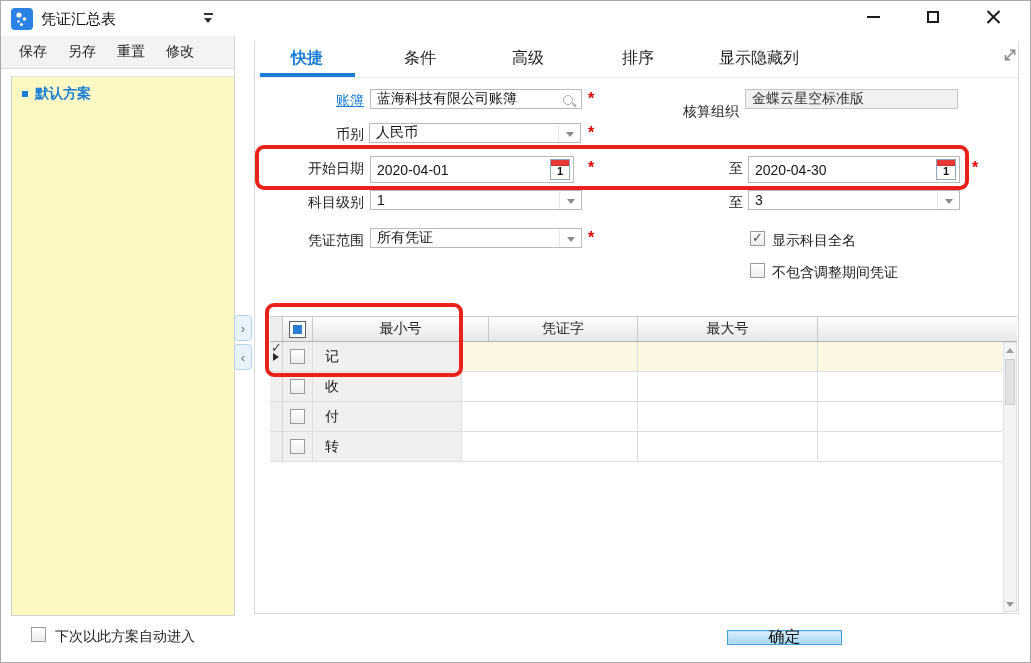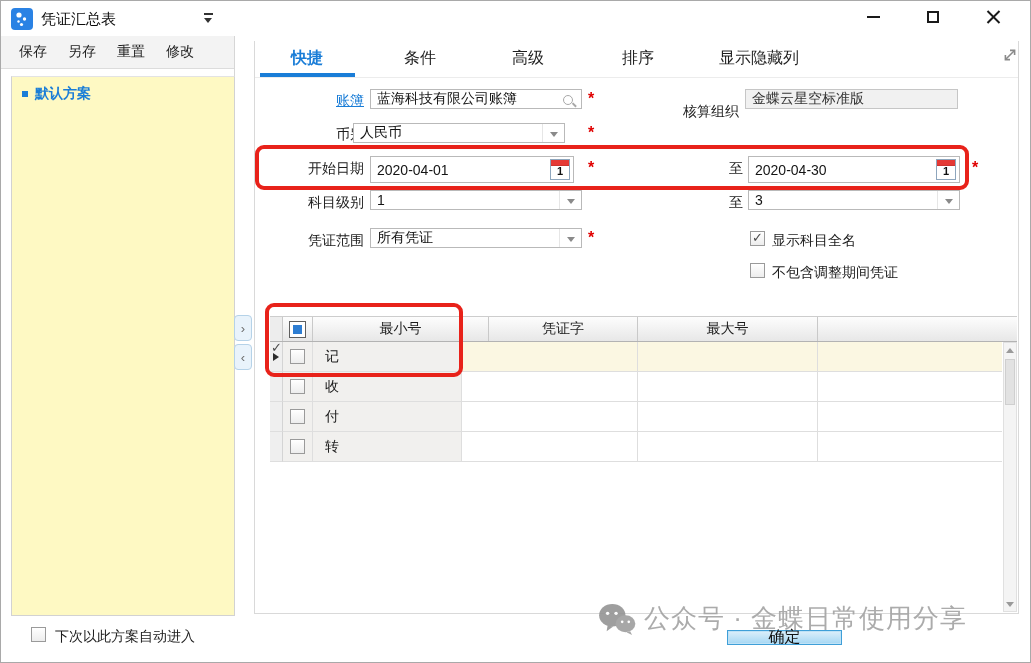--- a/index.html
+++ b/index.html
@@ -157,21 +157,21 @@
       <span>蓝海科技有限公司账簿</span>
       <span class="search-glyph"></span>
     </div>
     <span class="req" style="left:333px; top:49px;">*</span>
     <div class="flabel" style="left:384px; top:62px;">核算组织</div>
     <div class="field disabled" style="left:490px; top:48px; width:213px;">
       <span>金蝶云星空标准版</span>
     </div>
 
     <div class="flabel" style="left:9px; top:85px;">币别</div>
-    <div class="field" style="left:98px; top:82px; width:212px;">
+    <div class="field" style="left:114px; top:82px; width:212px;">
       <span>人民币</span>
       <span class="combo-arrow"></span>
     </div>
     <span class="req" style="left:333px; top:83px;">*</span>
 
     <div class="flabel" style="left:9px; top:119px;">开始日期</div>
     <div class="field date" style="left:115px; top:115px; width:204px;">
       <span>2020-04-01</span>
       <span class="cal-icon"></span>
     </div>
@@ -272,32 +272,19 @@
         </div>
     </div>
   </div>
 
   <div class="split-btn" style="left:233px; top:314px;">›</div>
   <div class="split-btn" style="left:233px; top:343px;">‹</div>
 
   <span class="checkbox" style="left:30px; top:626px;"></span>
   <span class="footer-check-label">下次以此方案自动进入</span>
 
-  <div class="watermark">
-    <svg width="38" height="32" viewBox="0 0 40 34">
-      <ellipse cx="15" cy="13" rx="14" ry="12" fill="#949494"></ellipse>
-      <path d="M 10 24 L 9 30 L 16 25 Z" fill="#949494"></path>
-      <ellipse cx="29" cy="22" rx="10.5" ry="9" fill="#9e9e9e"></ellipse>
-      <path d="M 34 30 L 36 34 L 30 31 Z" fill="#9e9e9e"></path>
-      <circle cx="10" cy="11" r="1.8" fill="#fff"></circle>
-      <circle cx="19" cy="11" r="1.8" fill="#fff"></circle>
-      <circle cx="25.5" cy="20" r="1.4" fill="#fff"></circle>
-      <circle cx="32.5" cy="20" r="1.4" fill="#fff"></circle>
-    </svg>
-    <span>公众号 · 金蝶日常使用分享</span>
-  </div>
 
   <div class="btn btn-ok">确定</div>
 
   <div class="anno anno-dates"></div>
   <div class="anno anno-table"></div>
 
 </div>
 
 </body></html>

